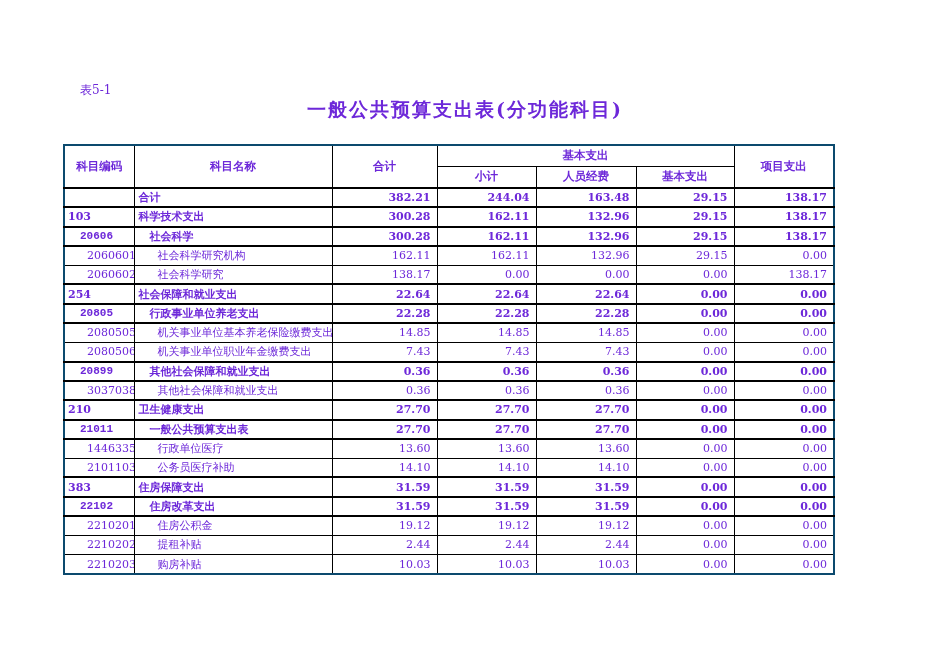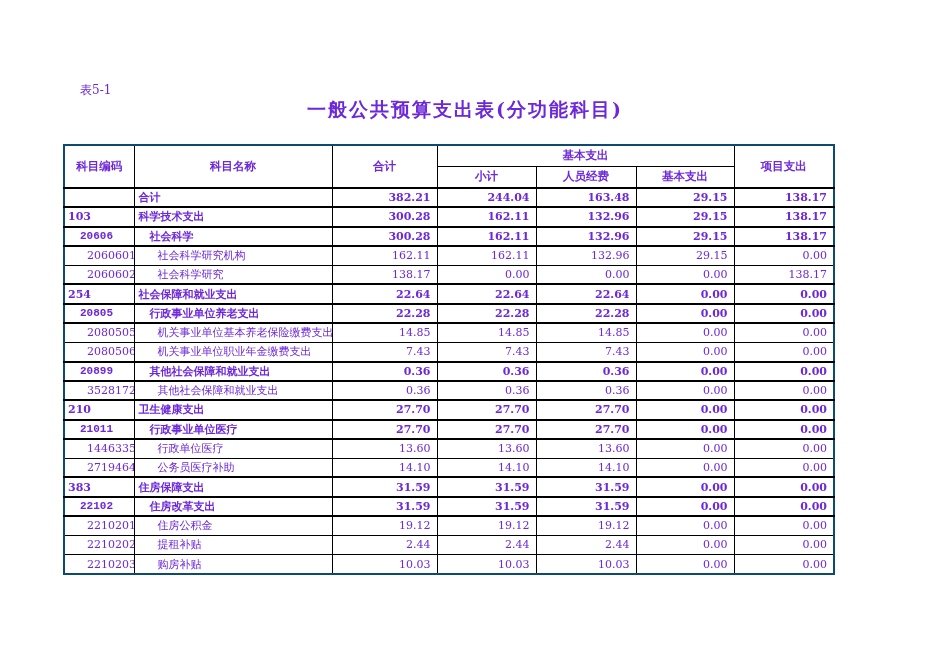--- a/index.html
+++ b/index.html
@@ -193,57 +193,57 @@
         <tr class="bold">
           <td class="code lvl2">20899</td>
           <td class="name lvl2">其他社会保障和就业支出</td>
           <td class="num">0.36</td>
           <td class="num">0.36</td>
           <td class="num">0.36</td>
           <td class="num">0.00</td>
           <td class="num">0.00</td>
         </tr>
         <tr>
-          <td class="code lvl3">3528172</td>
+          <td class="code lvl3">3037038</td>
           <td class="name lvl3">其他社会保障和就业支出</td>
           <td class="num">0.36</td>
           <td class="num">0.36</td>
           <td class="num">0.36</td>
           <td class="num">0.00</td>
           <td class="num">0.00</td>
         </tr>
         <tr class="bold">
           <td class="code lvl1">210</td>
           <td class="name lvl1">卫生健康支出</td>
           <td class="num">27.70</td>
           <td class="num">27.70</td>
           <td class="num">27.70</td>
           <td class="num">0.00</td>
           <td class="num">0.00</td>
         </tr>
         <tr class="bold">
           <td class="code lvl2">21011</td>
-          <td class="name lvl2">行政事业单位医疗</td>
+          <td class="name lvl2">一般公共预算支出表</td>
           <td class="num">27.70</td>
           <td class="num">27.70</td>
           <td class="num">27.70</td>
           <td class="num">0.00</td>
           <td class="num">0.00</td>
         </tr>
         <tr>
           <td class="code lvl3">1446335</td>
           <td class="name lvl3">行政单位医疗</td>
           <td class="num">13.60</td>
           <td class="num">13.60</td>
           <td class="num">13.60</td>
           <td class="num">0.00</td>
           <td class="num">0.00</td>
         </tr>
         <tr>
-          <td class="code lvl3">2719464</td>
+          <td class="code lvl3">2101103</td>
           <td class="name lvl3">公务员医疗补助</td>
           <td class="num">14.10</td>
           <td class="num">14.10</td>
           <td class="num">14.10</td>
           <td class="num">0.00</td>
           <td class="num">0.00</td>
         </tr>
         <tr class="bold">
           <td class="code lvl1">383</td>
           <td class="name lvl1">住房保障支出</td>

